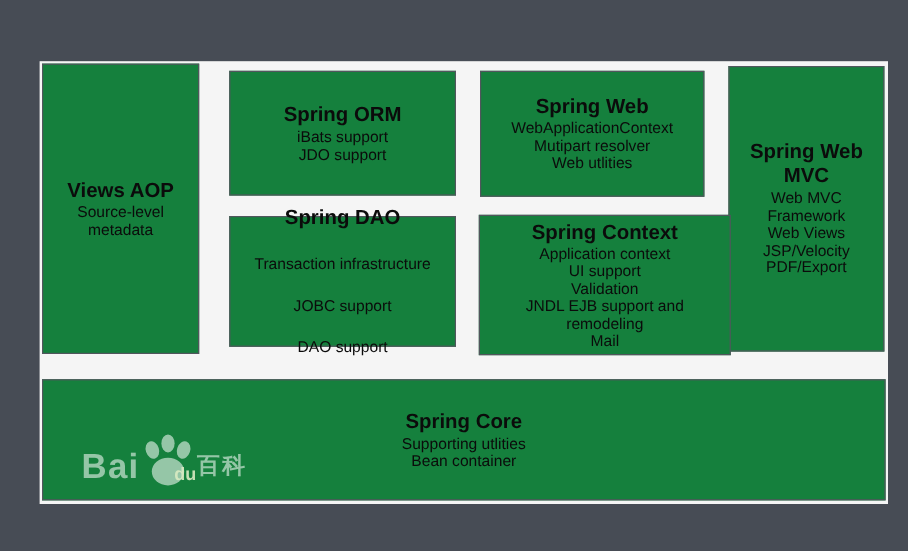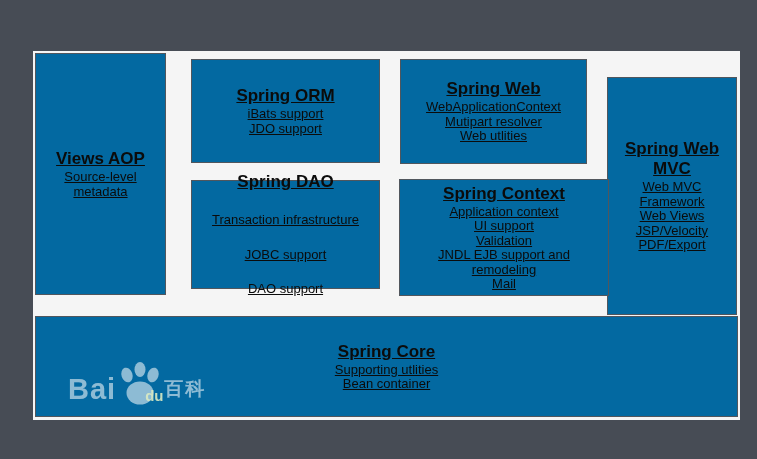--- a/index.html
+++ b/index.html
@@ -11,46 +11,45 @@
     overflow: hidden;
   }
   .panel {
     position: absolute;
     left: 33px; top: 51px;
     width: 707px; height: 369px;
     background: #f5f5f5;
   }
   .module {
     position: absolute;
-    background: #0369a1;
+    background: #15803d;
     border: 1.5px solid #51565d;
     box-sizing: border-box;
     display: flex;
     flex-direction: column;
     align-items: center;
     justify-content: center;
     text-align: center;
     color: #0b0b0b;
-    text-decoration: underline;
   }
   .module .title {
     font-weight: bold;
     font-size: 17px;
     line-height: 20px;
     margin-bottom: 1px;
   }
   .module .line {
     font-size: 13px;
     line-height: 14.5px;
   }
   
   .m-aop     { left: 2px;   top: 2px;   width: 131px; height: 242px; }
   .m-orm     { left: 158px; top: 8px;   width: 189px; height: 104px; }
   .m-web     { left: 367px; top: 8px;   width: 187px; height: 105px; }
-  .m-mvc     { left: 574px; top: 4px;   width: 130px; height: 238px; padding: 3px 2px; margin-top: 22px; }
+  .m-mvc     { left: 574px; top: 4px;   width: 130px; height: 238px; padding: 3px 2px; }
   .m-dao     { left: 158px; top: 129px; width: 189px; height: 109px; gap: 20px; }
   .m-context { left: 366px; top: 128px; width: 210px; height: 117px; }
   .m-core    { left: 2px;   top: 265px; width: 703px; height: 101px; }
 
   .watermark {
     position: absolute;
     left: 32px; bottom: 12px;
     display: flex;
     align-items: flex-end;
     color: rgba(255,255,255,0.55);

